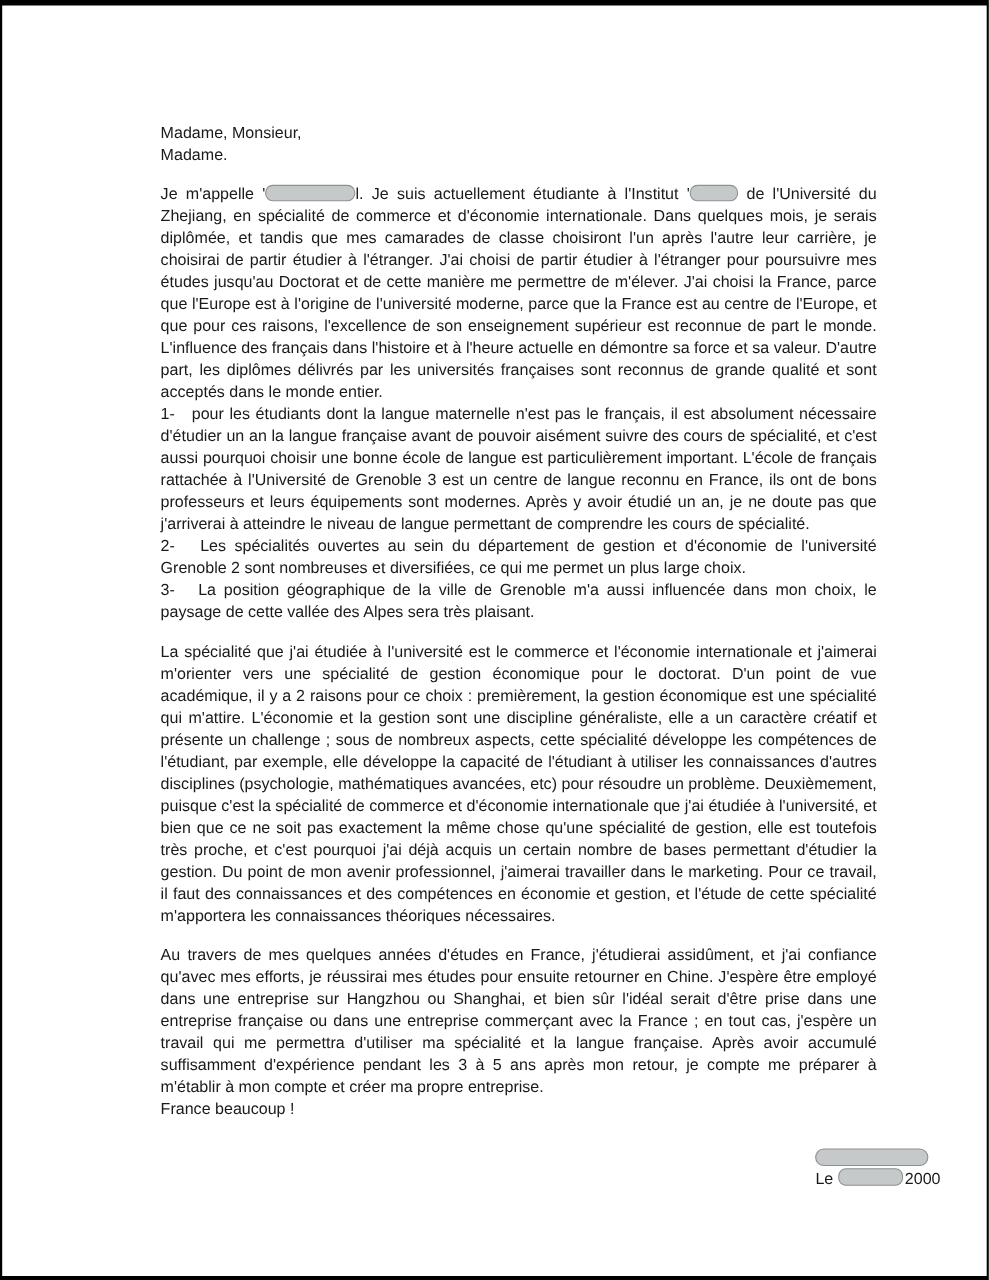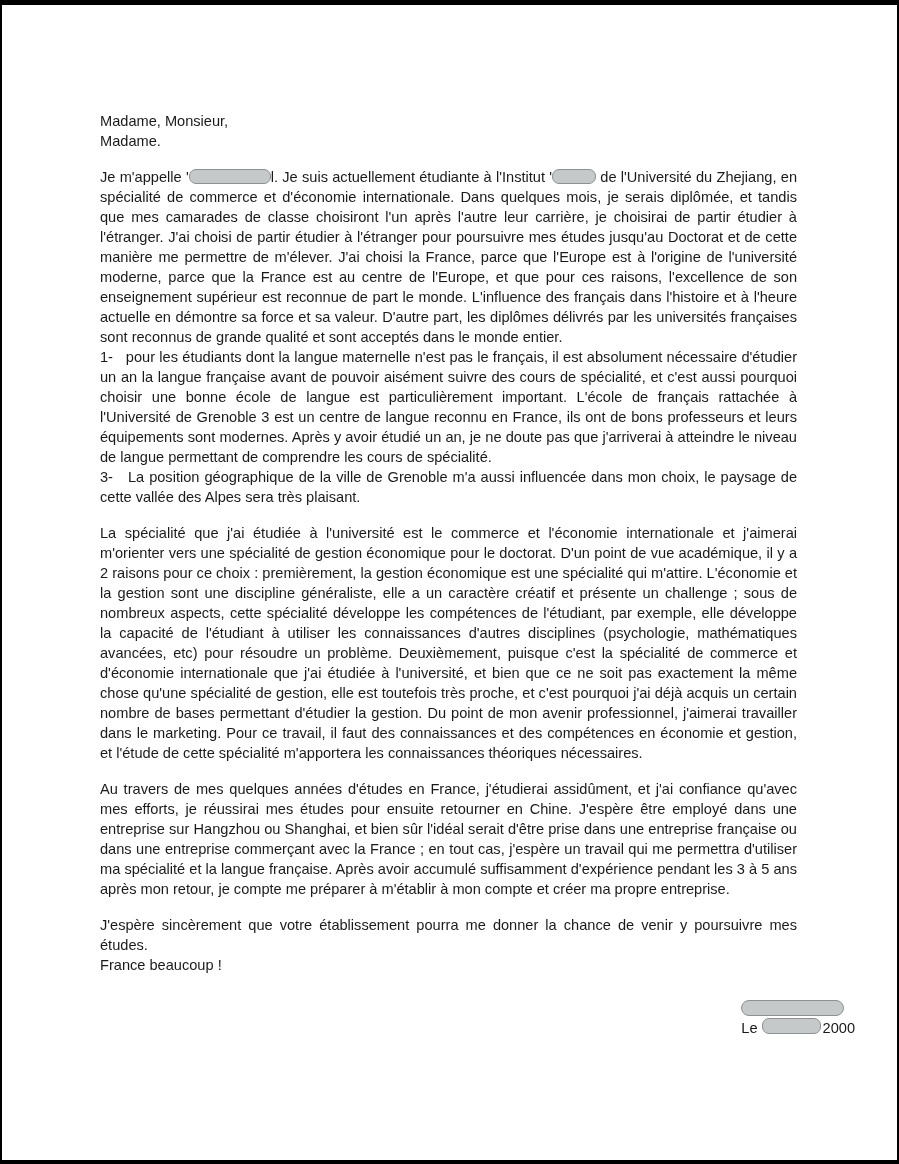--- a/index.html
+++ b/index.html
@@ -13,20 +13,21 @@
     height: 1164px;
     box-sizing: border-box;
     background: #ffffff;
     border-top: 5px solid #000000;
     border-left: 2px solid #000000;
     border-right: 2px solid #000000;
     border-bottom: 4px solid #000000;
     overflow: hidden;
     font-family: "Liberation Sans", "DejaVu Sans", sans-serif;
     color: #1a1a1a;
+    padding-left: 46px;
   }
   .letter-body {
     padding: 106px 100px 0 98px;
   }
   .para {
     margin: 0;
     font-size: 14.6px;
     line-height: 20px;
     text-align: justify;
     color: #1a1a1a;
@@ -72,24 +73,24 @@
 </style>
 </head>
 <body>
 
 <div class="page">
   <div class="letter-body">
       <p class="para left">Madame, Monsieur,</p>
       <p class="para left">Madame.</p>
       <p class="para gap">Je m'appelle '<span class="redact" style="width: 80px;"></span>l. Je suis actuellement étudiante à l'Institut '<span class="redact" style="width: 42px;"></span> de l'Université du Zhejiang, en spécialité de commerce et d'économie internationale. Dans quelques mois, je serais diplômée, et tandis que mes camarades de classe choisiront l'un après l'autre leur carrière, je choisirai de partir étudier à l'étranger. J'ai choisi de partir étudier à l'étranger pour poursuivre mes études jusqu'au Doctorat et de cette manière me permettre de m'élever. J'ai choisi la France, parce que l'Europe est à l'origine de l'université moderne, parce que la France est au centre de l'Europe, et que pour ces raisons, l'excellence de son enseignement supérieur est reconnue de part le monde. L'influence des français dans l'histoire et à l'heure actuelle en démontre sa force et sa valeur. D'autre part, les diplômes délivrés par les universités françaises sont reconnus de grande qualité et sont acceptés dans le monde entier.</p>
       <p class="para">1-&nbsp;&nbsp;&nbsp;pour les étudiants dont la langue maternelle n'est pas le français, il est absolument nécessaire d'étudier un an la langue française avant de pouvoir aisément suivre des cours de spécialité, et c'est aussi pourquoi choisir une bonne école de langue est particulièrement important. L'école de français rattachée à l'Université de Grenoble 3 est un centre de langue reconnu en France, ils ont de bons professeurs et leurs équipements sont modernes. Après y avoir étudié un an, je ne doute pas que j'arriverai à atteindre le niveau de langue permettant de comprendre les cours de spécialité.</p>
+      <p class="para">2-&nbsp;&nbsp;&nbsp;Les spécialités ouvertes au sein du département de gestion et d'économie de l'université Grenoble 2 sont nombreuses et diversifiées, ce qui me permet un plus large choix.</p>
       <p class="para">3-&nbsp;&nbsp;&nbsp;La position géographique de la ville de Grenoble m'a aussi influencée dans mon choix, le paysage de cette vallée des Alpes sera très plaisant.</p>
       <p class="para gap">La spécialité que j'ai étudiée à l'université est le commerce et l'économie internationale et j'aimerai m'orienter vers une spécialité de gestion économique pour le doctorat. D'un point de vue académique, il y a 2 raisons pour ce choix : premièrement, la gestion économique est une spécialité qui m'attire. L'économie et la gestion sont une discipline généraliste, elle a un caractère créatif et présente un challenge ; sous de nombreux aspects, cette spécialité développe les compétences de l'étudiant, par exemple, elle développe la capacité de l'étudiant à utiliser les connaissances d'autres disciplines (psychologie, mathématiques avancées, etc) pour résoudre un problème. Deuxièmement, puisque c'est la spécialité de commerce et d'économie internationale que j'ai étudiée à l'université, et bien que ce ne soit pas exactement la même chose qu'une spécialité de gestion, elle est toutefois très proche, et c'est pourquoi j'ai déjà acquis un certain nombre de bases permettant d'étudier la gestion. Du point de mon avenir professionnel, j'aimerai travailler dans le marketing. Pour ce travail, il faut des connaissances et des compétences en économie et gestion, et l'étude de cette spécialité m'apportera les connaissances théoriques nécessaires.</p>
       <p class="para gap">Au travers de mes quelques années d'études en France, j'étudierai assidûment, et j'ai confiance qu'avec mes efforts, je réussirai mes études pour ensuite retourner en Chine. J'espère être employé dans une entreprise sur Hangzhou ou Shanghai, et bien sûr l'idéal serait d'être prise dans une entreprise française ou dans une entreprise commerçant avec la France ; en tout cas, j'espère un travail qui me permettra d'utiliser ma spécialité et la langue française. Après avoir accumulé suffisamment d'expérience pendant les 3 à 5 ans après mon retour, je compte me préparer à m'établir à mon compte et créer ma propre entreprise.</p>
-      <p class="para gap">J'espère sincèrement que votre établissement pourra me donner la chance de venir y poursuivre mes études.</p>
       <p class="para left">France beaucoup !</p>
     </div>
 
   <div class="signature">
     <div class="sig-name-line">
       <span class="redact sig-name-blob" style="width: 101px;"></span>
     </div>
     <div class="sig-date-line">
       <span>Le</span>
       <span class="redact sig-date-blob" style="width: 57px;"></span>

